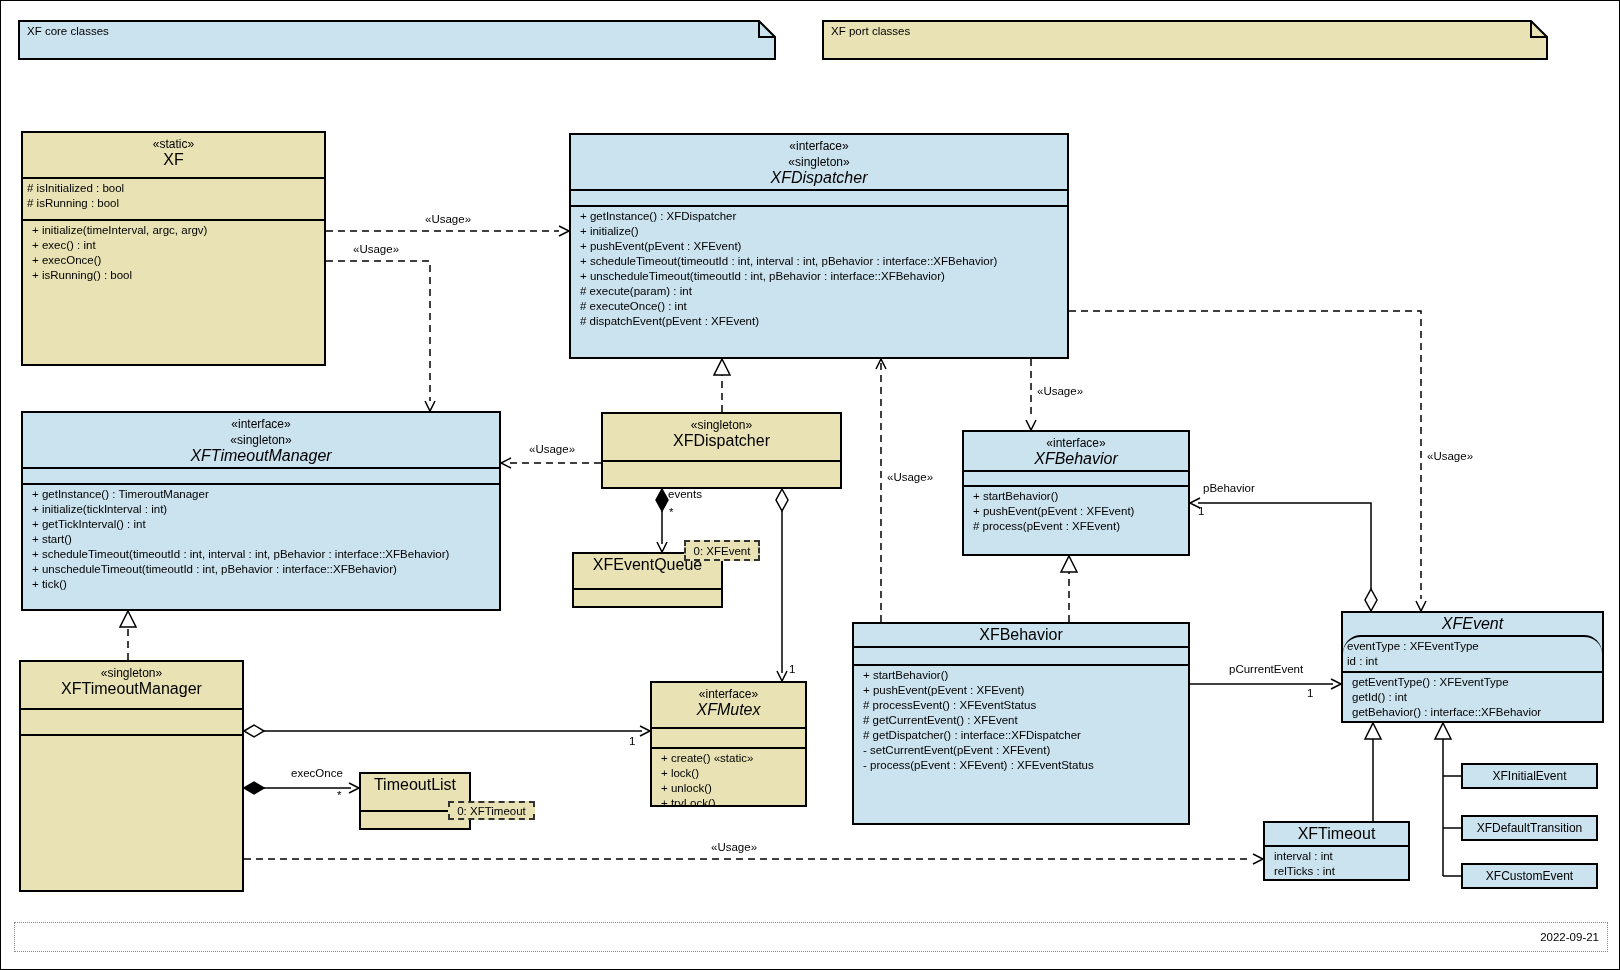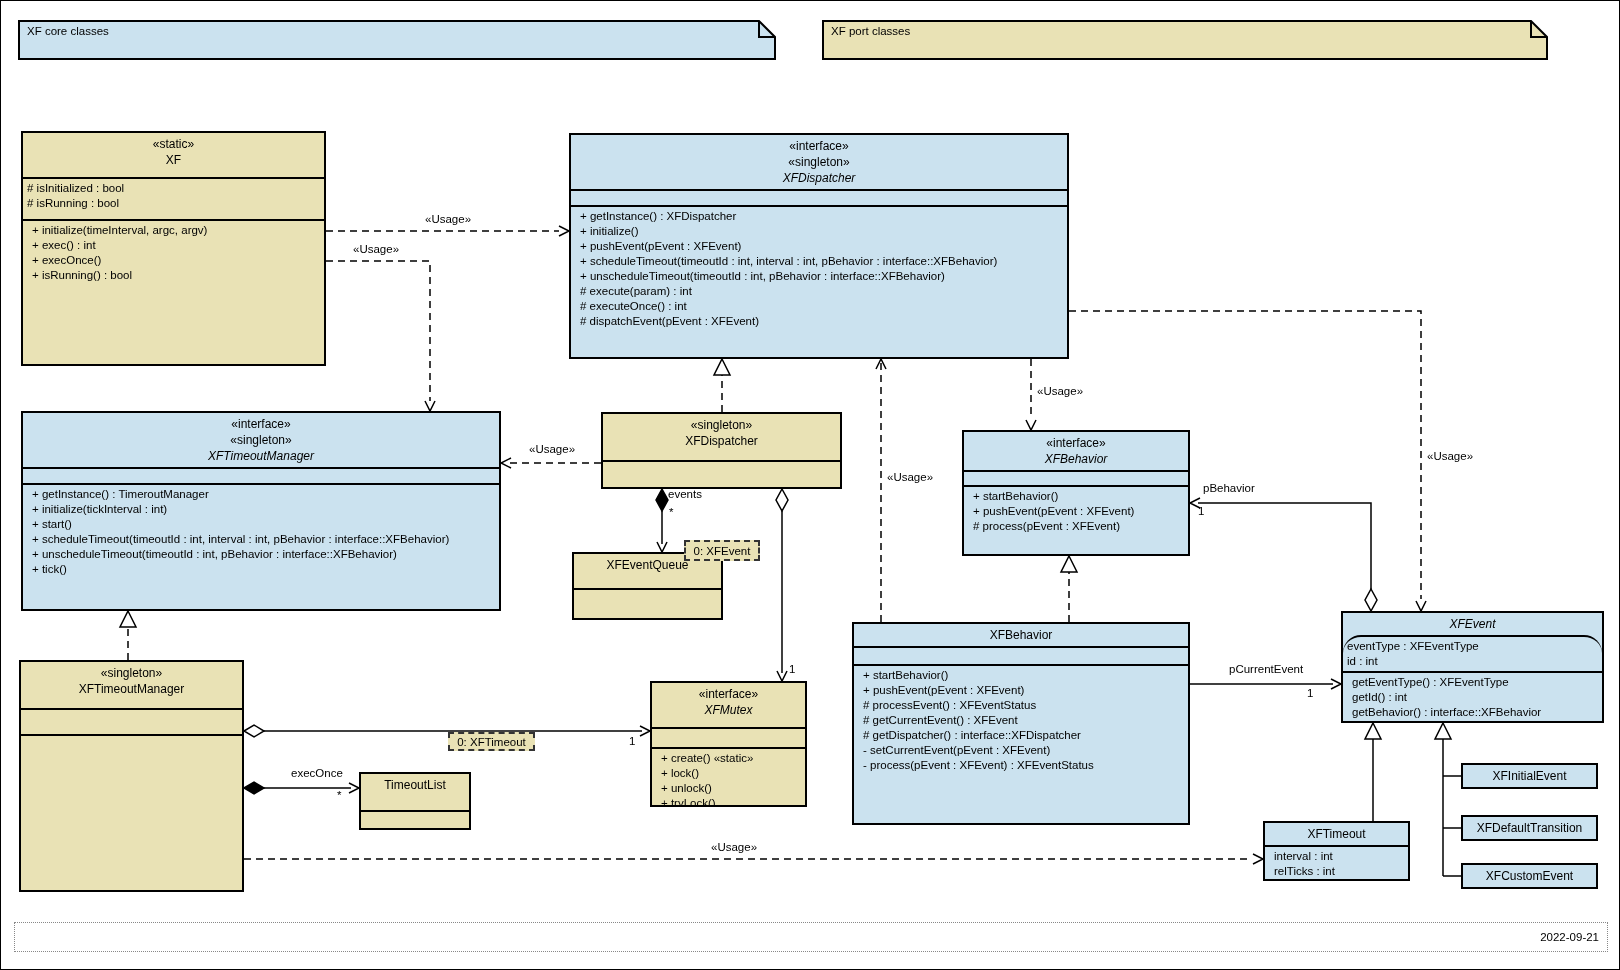--- a/index.html
+++ b/index.html
@@ -2,21 +2,21 @@
 <html style="--blue: #cbe2ef; --tan: #e9e2b5;"><head>
 <meta charset="utf-8">
 <style>
   html,body{margin:0;padding:0;background:#fff;}
   .page{position:relative;width:1620px;height:970px;box-sizing:border-box;border:1px solid #000;
         background:#fff;font-family:"Liberation Sans",sans-serif;overflow:hidden;}
   .cls{position:absolute;box-sizing:border-box;border:2px solid #000;display:flex;flex-direction:column;z-index:1;}
   .cls.blue{background:var(--blue);}
   .cls.tan{background:var(--tan);gap:6px;}
   .hd{box-sizing:border-box;text-align:center;padding-top:3px;font-size:12px;line-height:16px;flex:0 0 auto;overflow:hidden;}
-  .nm{font-size:12px;}
+  .nm{font-size:16px;}
   .it{font-style:italic;}
   .sec{box-sizing:border-box;border-top:2px solid #000;flex:0 0 auto;overflow:hidden;}
   .sec.grow{flex:1 1 auto;padding-left:9px;}
   .members{padding:2px 4px;font-size:11.5px;line-height:15px;white-space:nowrap;text-align:left;}
   .vcenter{flex:1;display:flex;align-items:center;justify-content:center;font-size:12px;}
   .obj{position:absolute;z-index:4;border:2px dashed #333;background:var(--tan);font-size:11.5px;
        display:flex;align-items:center;justify-content:center;box-sizing:border-box;white-space:nowrap;}
   .elbl{position:absolute;z-index:4;font-size:11.5px;white-space:nowrap;color:#000;}
   .note-label{position:absolute;z-index:4;font-size:11.5px;white-space:nowrap;}
   svg.overlay{position:absolute;left:0;top:0;z-index:3;pointer-events:none;}
@@ -68,36 +68,37 @@
   <div class="cls blue" style="left:20px;top:410px;width:480px;height:200px;">
     <div class="hd" style="flex:0 0 54px;">
       <div>«interface»</div>
       <div>«singleton»</div>
       <div class="nm it">XFTimeoutManager</div>
     </div>
     <div class="sec" style="flex:0 0 16px;"></div>
     <div class="sec members grow">
         <div>+ getInstance() : TimeroutManager</div>
         <div>+ initialize(tickInterval : int)</div>
+        <div>+ getTickInterval() : int</div>
         <div>+ start()</div>
         <div>+ scheduleTimeout(timeoutId : int, interval : int, pBehavior : interface::XFBehavior)</div>
         <div>+ unscheduleTimeout(timeoutId : int, pBehavior : interface::XFBehavior)</div>
         <div>+ tick()</div>
       </div>
   </div>
 
   <div class="cls tan" style="left:600px;top:411px;width:241px;height:77px;">
     <div class="hd" style="flex:0 0 40px;">
       <div>«singleton»</div>
       <div class="nm">XFDispatcher</div>
     </div>
     <div class="sec grow"></div>
   </div>
 
-  <div class="cls tan" style="left:571px;top:551px;width:151px;height:68px;">
+  <div class="cls tan" style="left:571px;top:551px;width:151px;height:56px;">
     <div class="hd" style="flex:0 0 28px;">
       <div class="nm">XFEventQueue</div>
     </div>
     <div class="sec grow"></div>
   </div>
 
   <div class="cls blue" style="left:961px;top:429px;width:228px;height:126px;">
     <div class="hd" style="flex:0 0 38px;">
       <div>«interface»</div>
       <div class="nm it">XFBehavior</div>
@@ -185,21 +186,21 @@
     <div class="vcenter">XFInitialEvent</div>
   </div>
   <div class="cls blue" style="left:1460px;top:814px;width:137px;height:26px;">
     <div class="vcenter">XFDefaultTransition</div>
   </div>
   <div class="cls blue" style="left:1460px;top:862px;width:137px;height:26px;">
     <div class="vcenter">XFCustomEvent</div>
   </div>
 
   <div class="obj" style="left:683px;top:539px;width:76px;height:21px;">0: XFEvent</div>
-  <div class="obj" style="left:447px;top:731px;width:87px;height:19px;">0: XFTimeout</div>
+  <div class="obj" style="left:447px;top:800px;width:87px;height:19px;">0: XFTimeout</div>
 
   <svg class="overlay" width="1620" height="970">
     <g stroke="#000" stroke-width="2" fill="none">
 
       <polygon points="18,20 758,20 774,36 774,58 18,58" style="fill:var(--blue)"></polygon>
       <polyline points="758,20 758,36 774,36"></polyline>
       <polygon points="822,20 1530,20 1546,36 1546,58 822,58" style="fill:var(--tan)"></polygon>
       <polyline points="1530,20 1530,36 1546,36"></polyline>
     </g>
 

